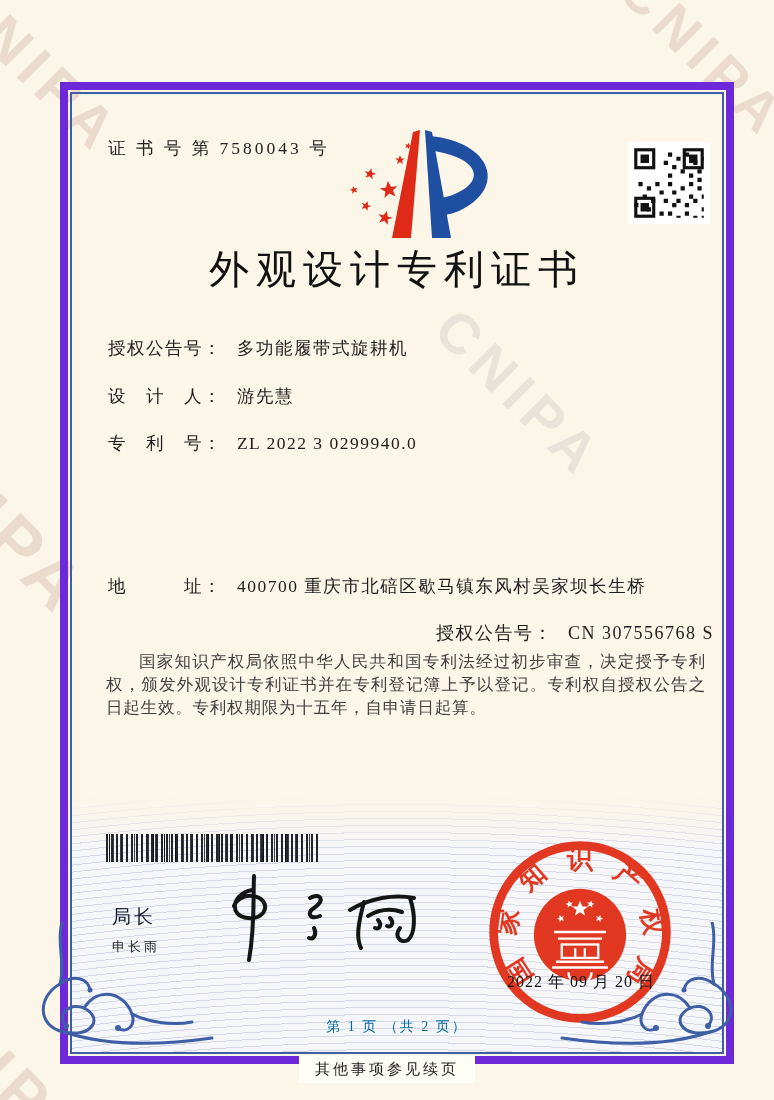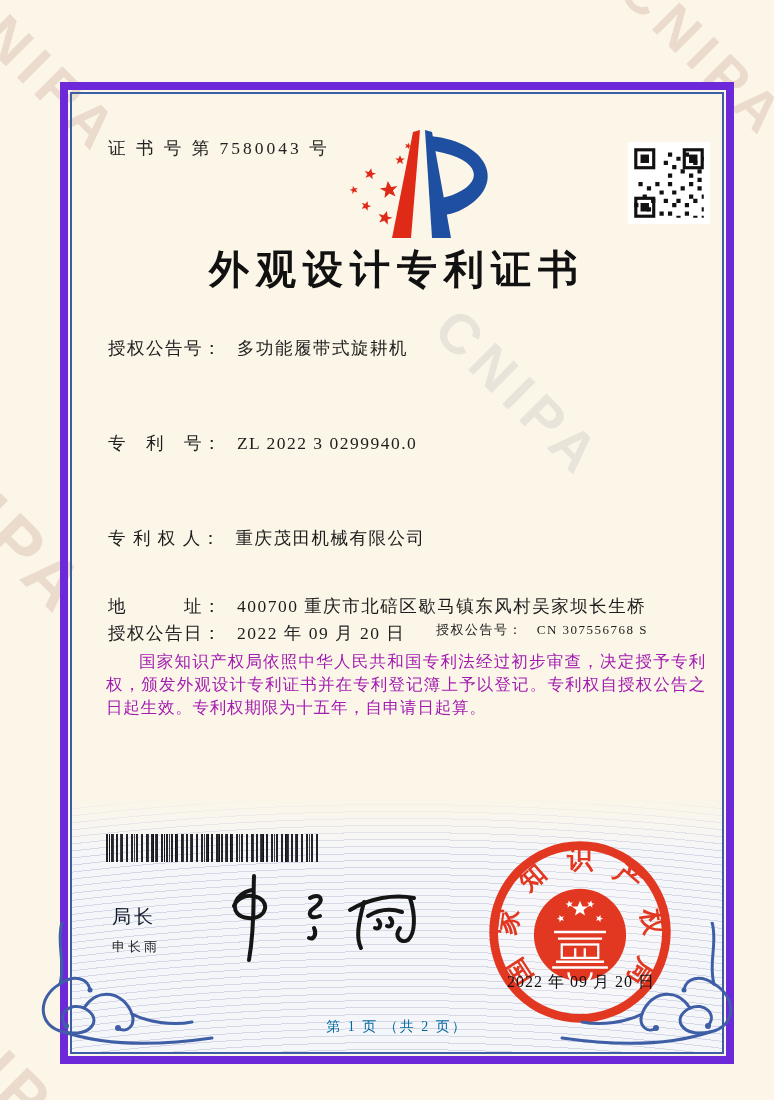--- a/index.html
+++ b/index.html
@@ -22,31 +22,31 @@
         background-image:repeating-radial-gradient(circle 2600px at 50% 2900px,
            rgba(150,158,195,0.35) 0 1px, rgba(0,0,0,0) 1px 7px);}
   .band-fade{position:absolute;left:0;right:0;top:0;height:56px;
         background:linear-gradient(#fcf6e8,rgba(252,246,232,0));}
 
   
   .cert-no{position:absolute;left:40px;top:46px;font-size:17.5px;letter-spacing:3px;color:#222;}
   .logo{position:absolute;left:272px;top:36px;width:178px;height:118px;}
   .qr{position:absolute;left:560px;top:52px;width:78px;height:78px;background:#fff;padding:2px;}
   .title{position:absolute;left:0;top:152px;width:100%;text-align:center;
-         font-size:40px;font-weight:700;letter-spacing:7px;color:#111;}
+         font-size:40px;font-weight:400;letter-spacing:7px;color:#111;}
 
   
   .frow{position:absolute;left:40px;font-size:17.5px;color:#1d1d1d;
         letter-spacing:1.5px;white-space:nowrap;}
   .flabel{margin-right:9px;}
-  .frow2{position:absolute;left:368px;font-size:13px;color:#1d1d1d;
+  .frow2{position:absolute;left:368px;font-size:18px;color:#1d1d1d;
         letter-spacing:1.5px;white-space:nowrap;text-align:center;}
 
   
-  .body-text{position:absolute;left:38px;top:560px;width:600px;color:#a21caf;}
+  .body-text{position:absolute;left:38px;top:560px;width:600px;color:#404040;}
   .body-text p{margin:0;font-size:16.5px;line-height:23px;text-indent:2em;
                text-align:justify;letter-spacing:0.8px;}
 
   
   .barcode{position:absolute;left:38px;top:744px;width:212px;height:28px;
      background-image:
        repeating-linear-gradient(90deg,#23242a 0 2px,rgba(0,0,0,0) 2px 5px),
        repeating-linear-gradient(90deg,#3a3c44 0 1px,rgba(0,0,0,0) 1px 7px),
        repeating-linear-gradient(90deg,rgba(0,0,0,0) 0 3px,#111 3px 4px,rgba(0,0,0,0) 4px 11px);}
   .officer-title{position:absolute;left:44px;top:814px;font-family:"Liberation Sans",sans-serif;
@@ -124,35 +124,31 @@
         <path d="M36,8h4v4h-4z M44,12h4v4h-4z M52,8h4v4h-4z M60,16h4v4h-4z M40,20h4v4h-4z M48,24h4v4h-4z M56,28h4v4h-4z M64,24h4v4h-4z M36,28h4v4h-4z M68,12h2v4h-2z M8,36h4v4h-4z M16,40h4v4h-4z M24,36h4v4h-4z M12,48h4v4h-4z M20,52h4v4h-4z M28,44h4v4h-4z M4,56h4v4h-4z M16,60h4v4h-4z M28,64h4v4h-4z M36,36h4v4h-4z M40,44h4v4h-4z M48,40h4v4h-4z M56,36h4v4h-4z M64,40h4v4h-4z M68,48h2v4h-2z M44,52h4v4h-4z M52,56h4v4h-4z M60,52h4v4h-4z M68,60h2v4h-2z M36,64h4v4h-4z M44,68h4v2h-4z M52,64h4v4h-4z M60,68h4v2h-4z M68,68h2v2h-2z M40,56h4v4h-4z M56,48h4v4h-4z M64,32h4v4h-4z M32,52h4v4h-4z M32,16h4v4h-4z"></path>
       </g>
     </svg>
 
     <div class="title">外观设计专利证书</div>
 
     <div class="frow" style="top:246px;">
       <span class="flabel">授权公告号：</span>
       <span class="fval">多功能履带式旋耕机</span>
     </div>
+    <div class="frow" style="top:294px;">
+      <span class="flabel">设　计　人：</span>
+      <span class="fval">游先慧</span>
+    </div>
     <div class="frow" style="top:341px;text-align:right;">
       <span class="flabel">专　利　号：</span>
       <span class="fval">ZL 2022 3 0299940.0</span>
     </div>
-    <div class="frow" style="top:436px;">
-      <span class="flabel">专 利 权 人：</span>
-      <span class="fval">重庆茂田机械有限公司</span>
-    </div>
-    <div class="frow" style="top:484px;margin-top:20px;">
+    <div class="frow" style="top:484px;">
       <span class="flabel">地　　　址：</span>
       <span class="fval">400700  重庆市北碚区歇马镇东风村吴家坝长生桥</span>
-    </div>
-    <div class="frow" style="top:531px;">
-      <span class="flabel">授权公告日：</span>
-      <span class="fval">2022 年 09 月 20 日</span>
     </div>
     <div class="frow2" style="top:531px;">
       <span class="flabel">授权公告号：</span>
       <span class="fval">CN 307556768 S</span>
     </div>
 
     <div class="body-text">
       <p>国家知识产权局依照中华人民共和国专利法经过初步审查，决定授予专利权，颁发外观设计专利证书并在专利登记簿上予以登记。专利权自授权公告之日起生效。专利权期限为十五年，自申请日起算。</p>
     </div>
 
@@ -234,14 +230,15 @@
       <path d="M106,92 C122,100 146,104 166,100"></path>
       <path d="M34,62 C48,52 62,56 64,68"></path>
     </g>
     <g fill="#3e5ea6">
       <circle cx="40" cy="104" r="3"></circle>
         <circle cx="92" cy="106" r="3"></circle>
         <circle cx="64" cy="68" r="2.5"></circle>
     </g>
   </svg>
 
+  <div class="continuation">其他事项参见续页</div>
 
 </div>
 
 </body></html>

